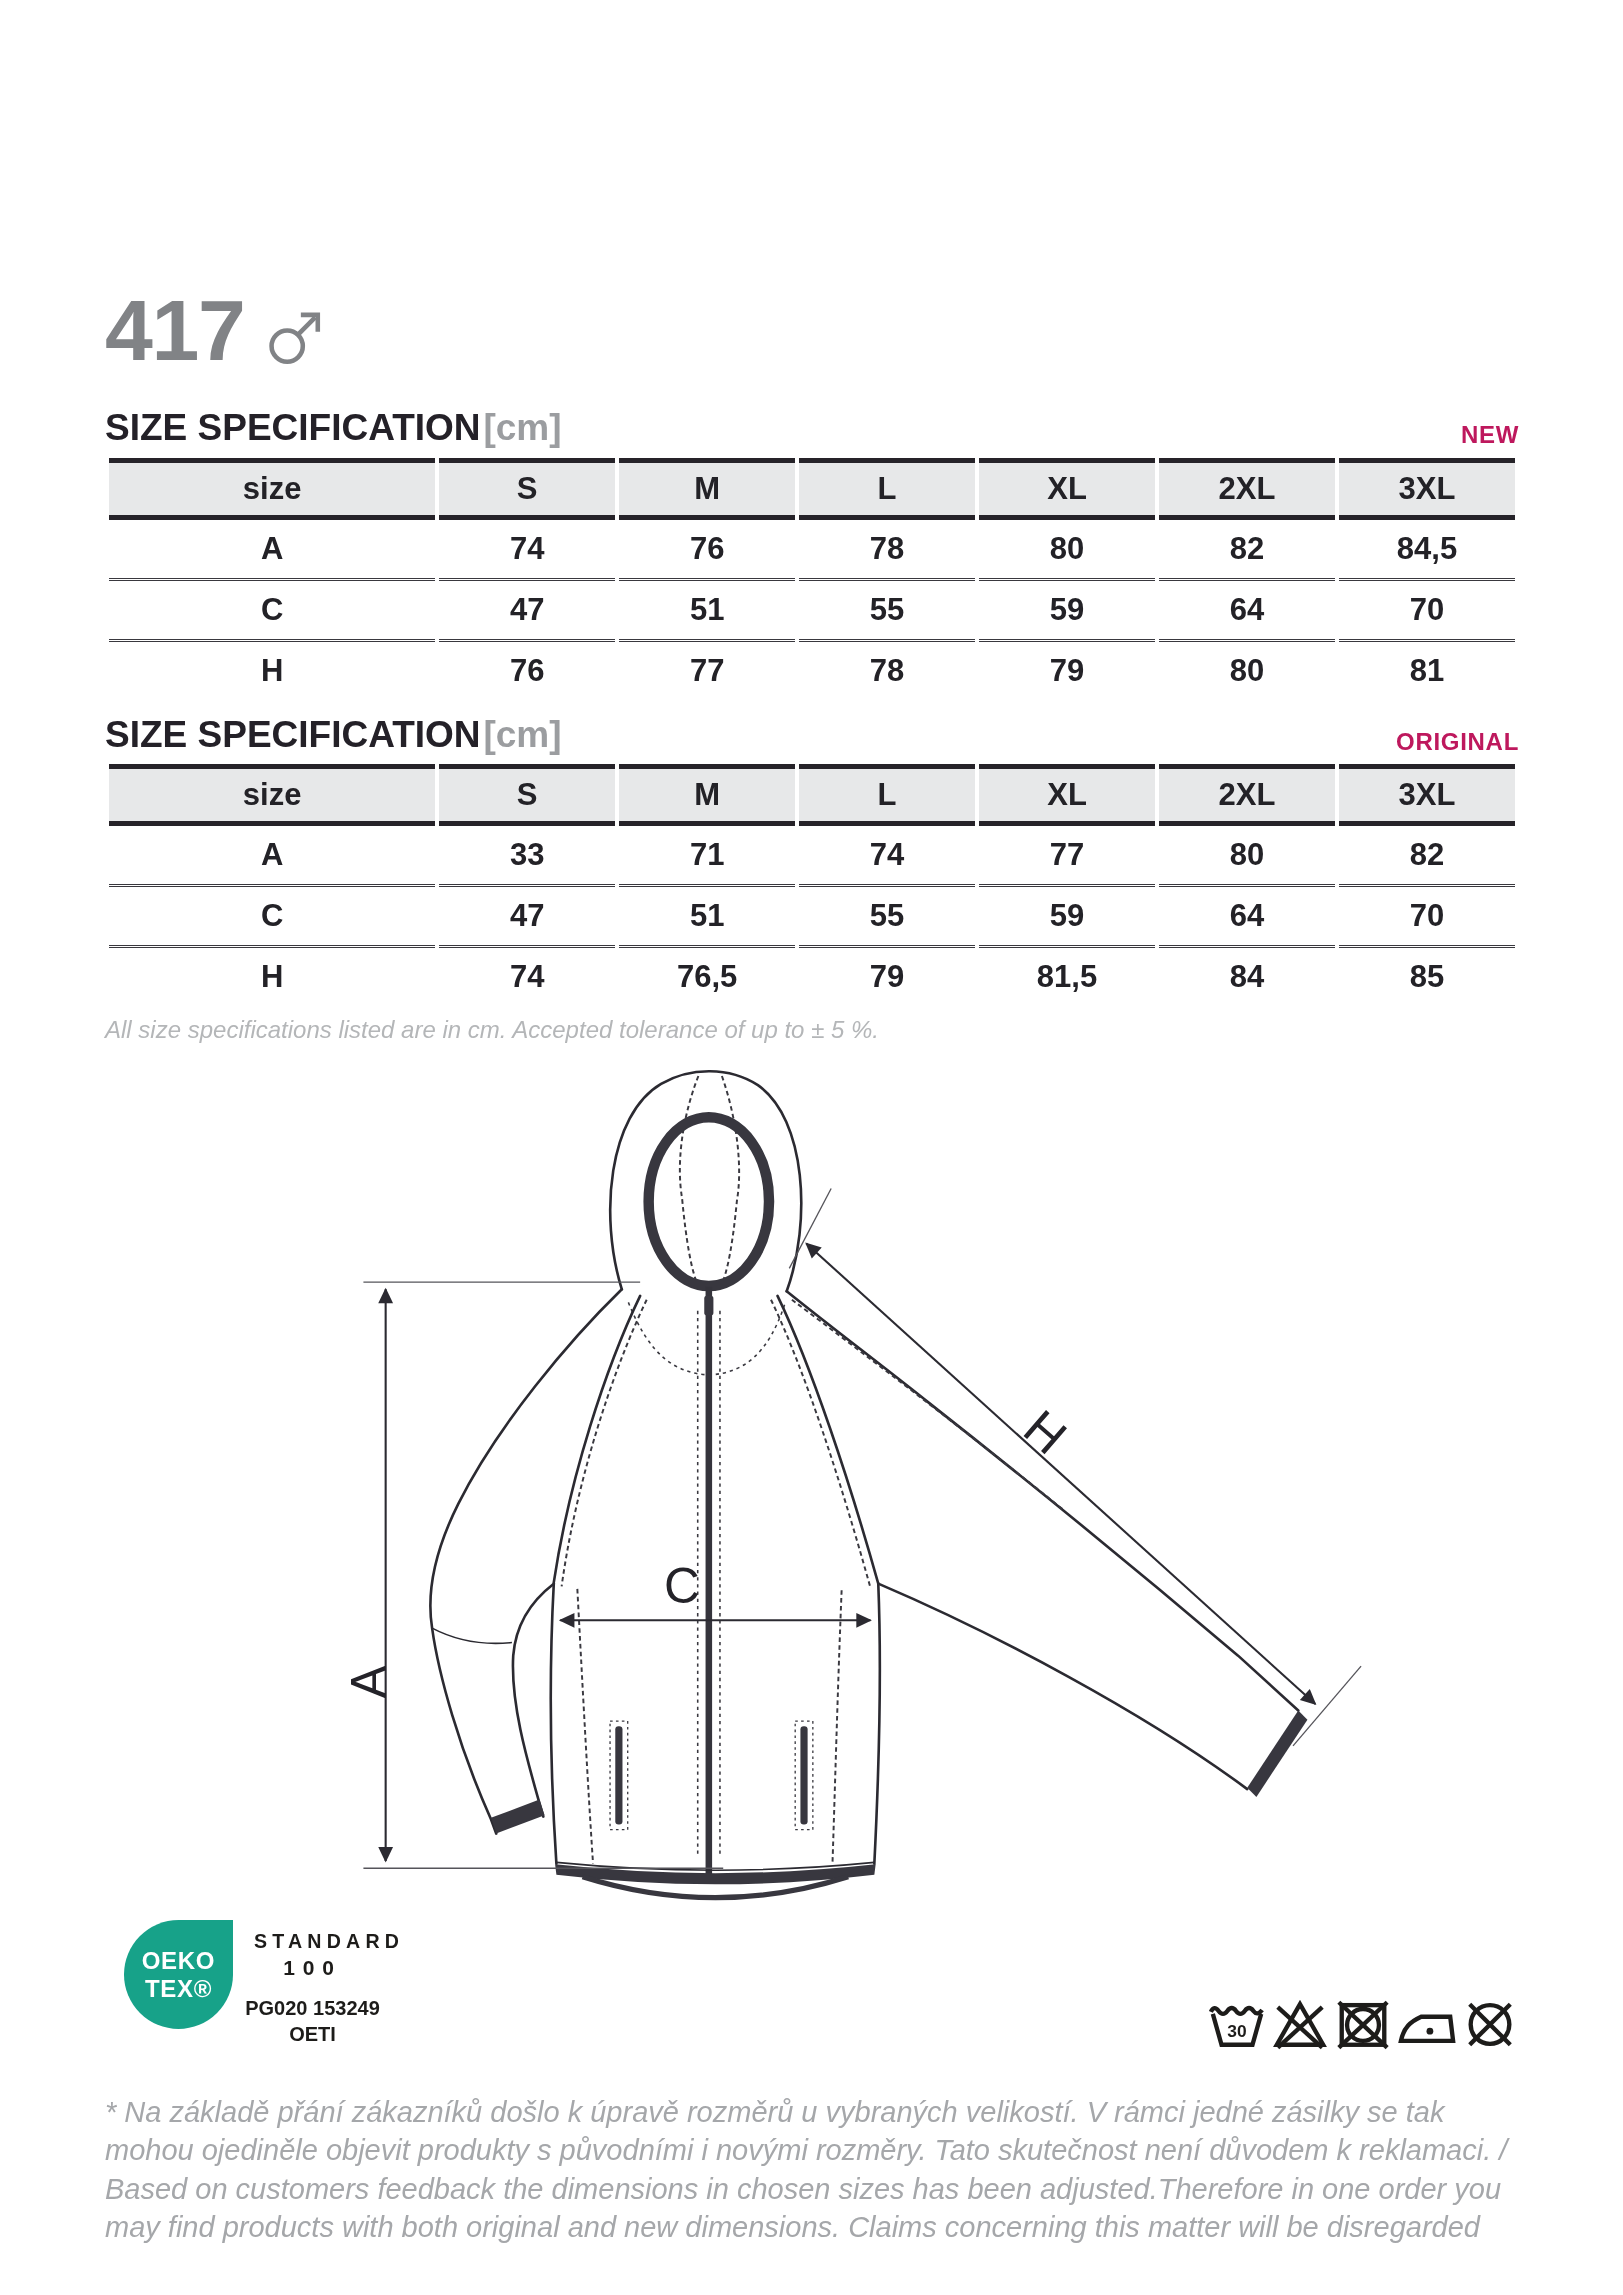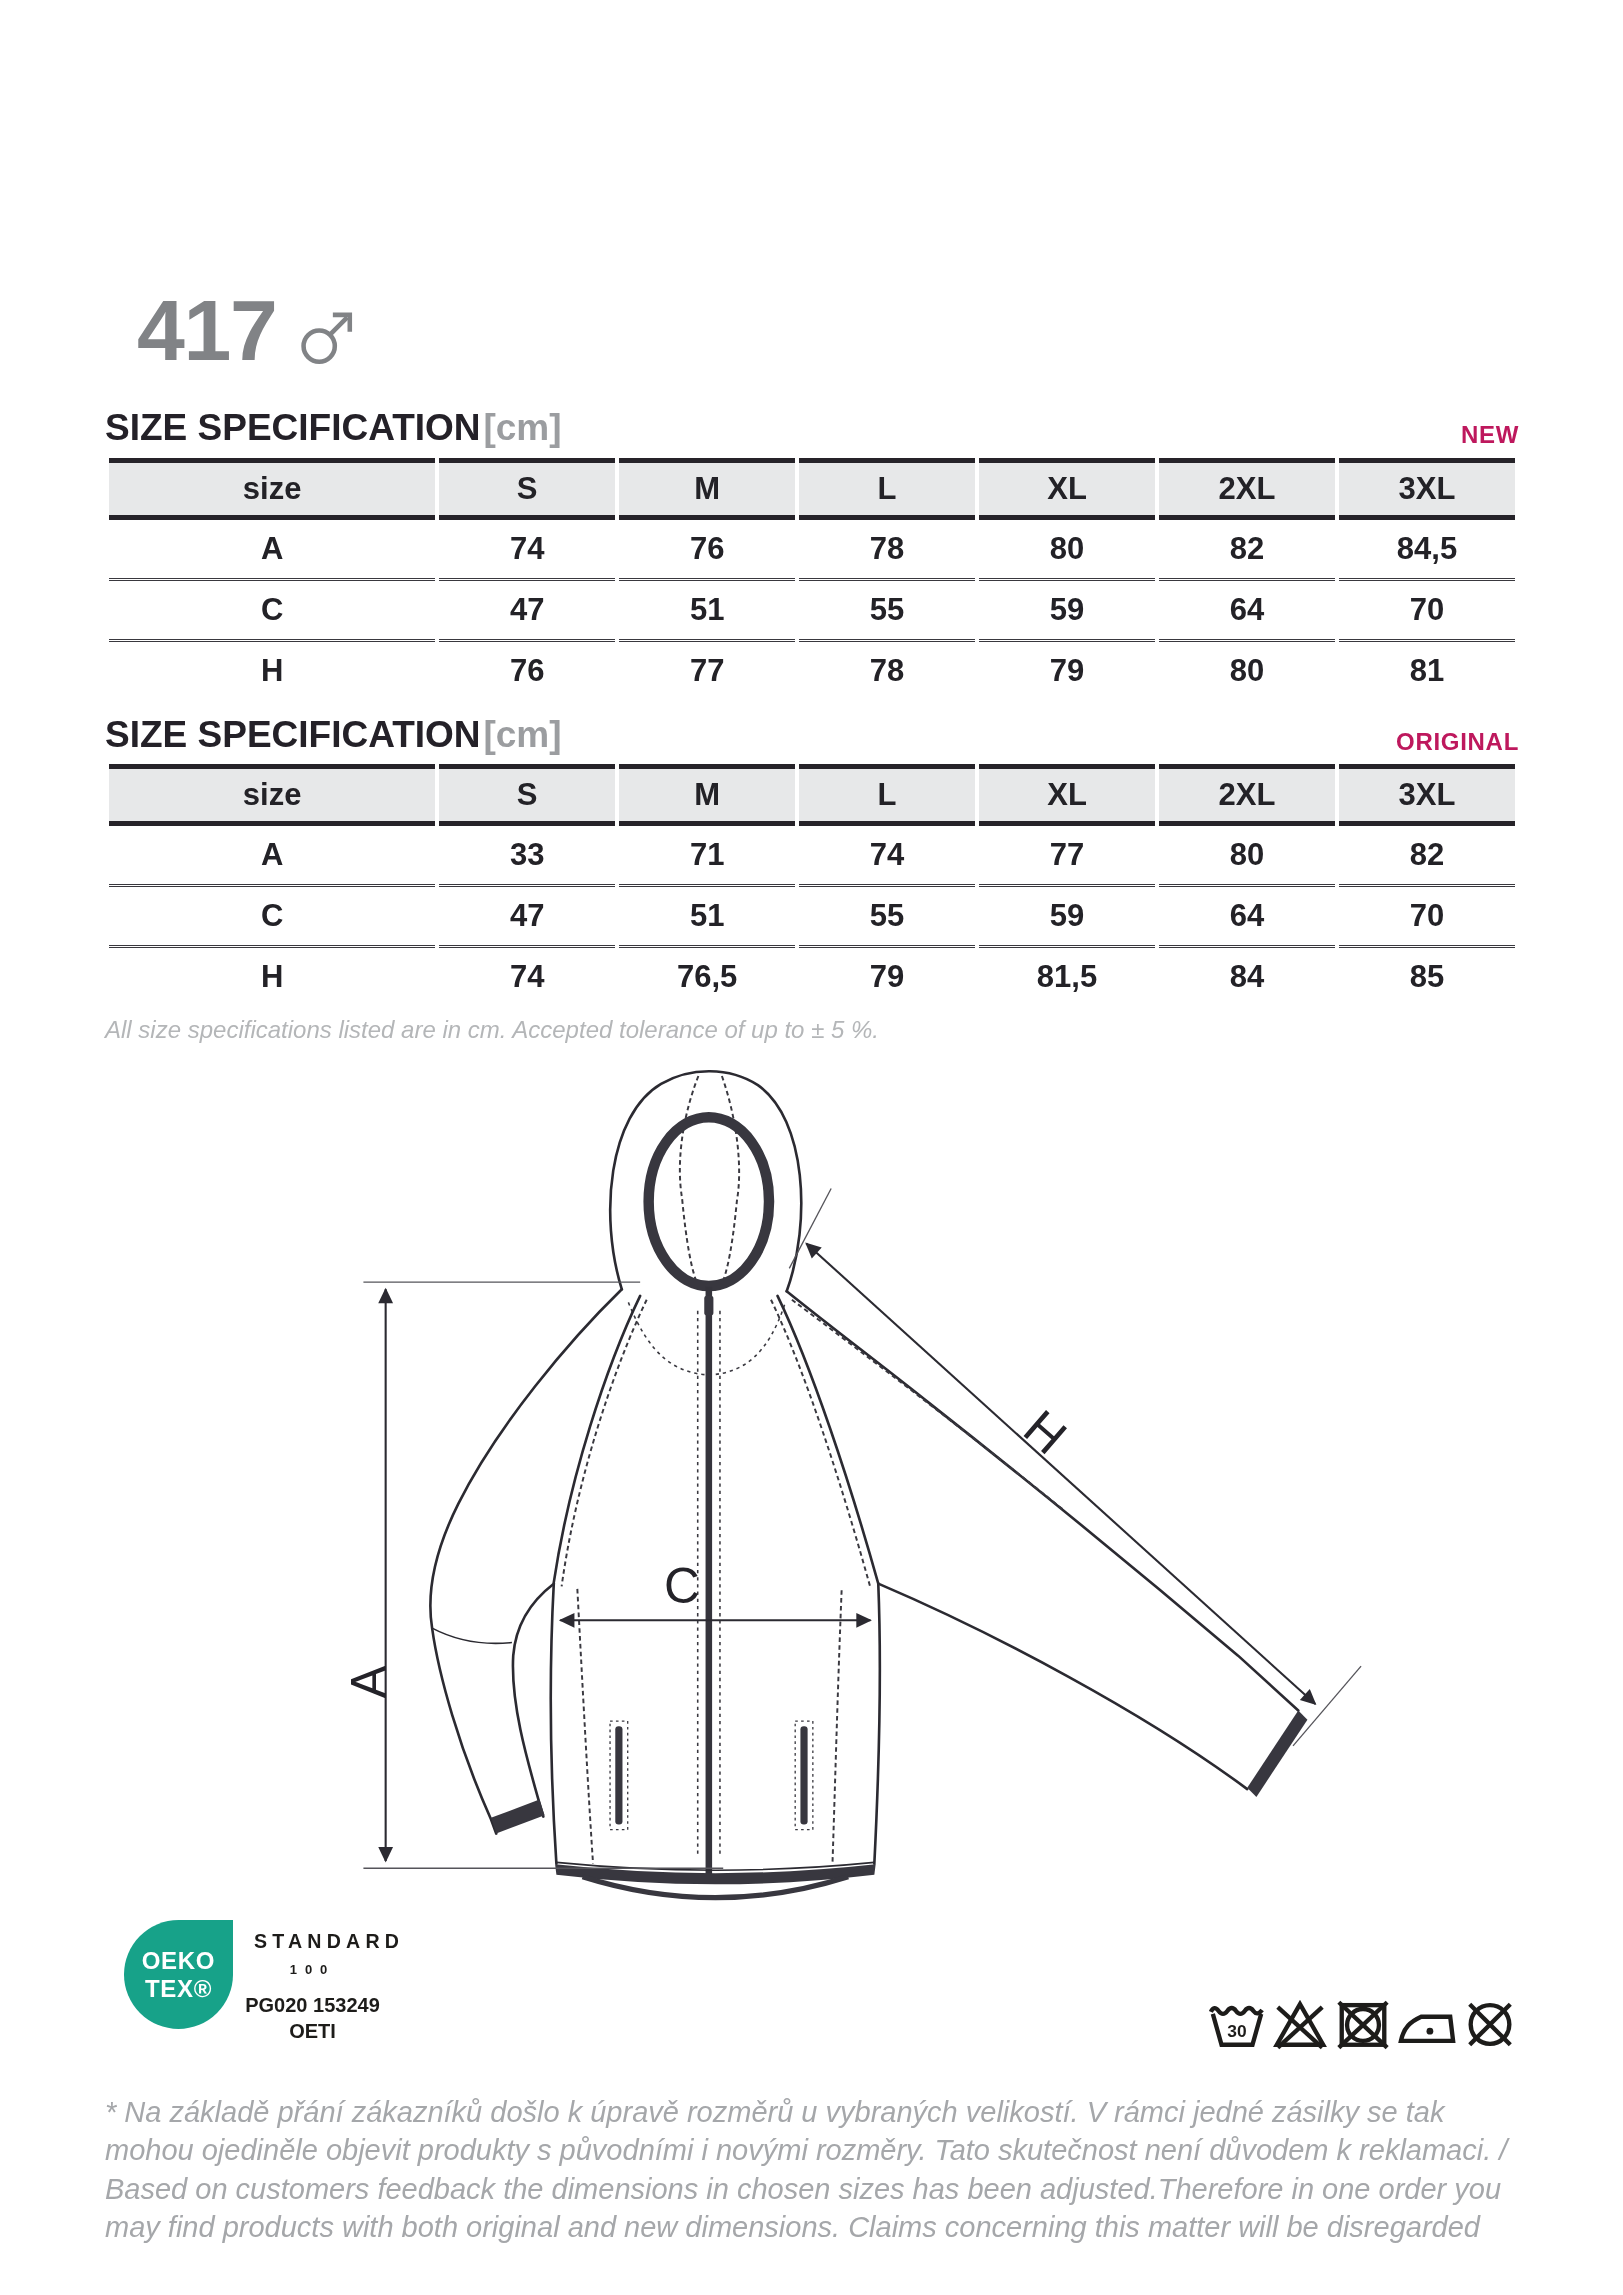--- a/index.html
+++ b/index.html
@@ -1,20 +1,20 @@
 <!DOCTYPE html>
 <html style="font-size:10.5px"><head>
 <meta charset="utf-8">
 <style>
   html,body{margin:0;padding:0;background:#ffffff;}
   .page{position:relative;width:1623px;height:2295px;background:#fff;overflow:hidden;
         font-family:"Liberation Sans","DejaVu Sans",sans-serif;color:#232227;}
 
   
-  .title-row{position:absolute;left:105px;top:287px;display:flex;align-items:flex-end;gap:22px;margin-left:32px;}
+  .title-row{position:absolute;left:105px;top:287px;display:flex;align-items:flex-end;gap:22px;}
   .product-code{font-size:86px;font-weight:bold;color:#818386;line-height:1;letter-spacing:-1.3px;}
   .male-icon{margin-bottom:3.9px;}
 
   
   .sec-header{position:absolute;left:105px;width:1414px;display:flex;justify-content:space-between;align-items:flex-end;}
   .sec-header.one{top:395px;height:54px;}
   .sec-header.two{top:702px;height:54px;}
   .sec-title{font-size:37px;font-weight:bold;color:#242128;letter-spacing:0px;}
   .sec-unit{font-weight:bold;color:#9b9da0;}
   .sec-badge{font-size:24px;font-weight:bold;color:#be185d;letter-spacing:0.7px;}
@@ -45,21 +45,21 @@
   .dim{fill:none;stroke:#2b2a31;stroke-width:3.2;}
   .ext{fill:none;stroke:#55545a;stroke-width:2;}
   .dimlabel{font-family:"Liberation Sans",sans-serif;font-size:76px;fill:#242329;}
 
   
   .oeko-drop{position:absolute;left:124px;top:1920px;width:109px;height:109px;border-radius:50% 0 50% 50%;
              display:flex;flex-direction:column;align-items:center;justify-content:center;}
   .oeko-line{color:#fff;font-weight:bold;font-size:24px;line-height:27.5px;letter-spacing:0.7px;}
   .oeko-text{position:absolute;left:234px;top:1930px;width:157px;text-align:center;}
   .std-line1{font-size:19.6px;font-weight:bold;letter-spacing:5.2px;color:#1d1c1a;padding-left:20px;}
-  .std-line2{font-size:13px;font-weight:bold;letter-spacing:7.9px;color:#1d1c1a;margin-top:9px;}
+  .std-line2{font-size:21px;font-weight:bold;letter-spacing:7.9px;color:#1d1c1a;margin-top:3px;}
   .cert-num{font-size:20px;font-weight:bold;color:#1d1c1a;margin-top:17px;}
   .cert-inst{font-size:20px;font-weight:bold;color:#1d1c1a;margin-top:2.6px;}
 
   
   .care-row{position:absolute;left:1208px;top:1996px;display:flex;gap:5.2px;align-items:flex-end;}
   .care{stroke:#1d1c1a;stroke-width:9;fill:none;stroke-linecap:butt;stroke-linejoin:miter;}
   .care-fill{fill:#1d1c1a;stroke:none;}
   .care-txt{font-family:"Liberation Sans",sans-serif;font-size:36px;font-weight:bold;fill:#1d1c1a;}
 </style>
 </head>

